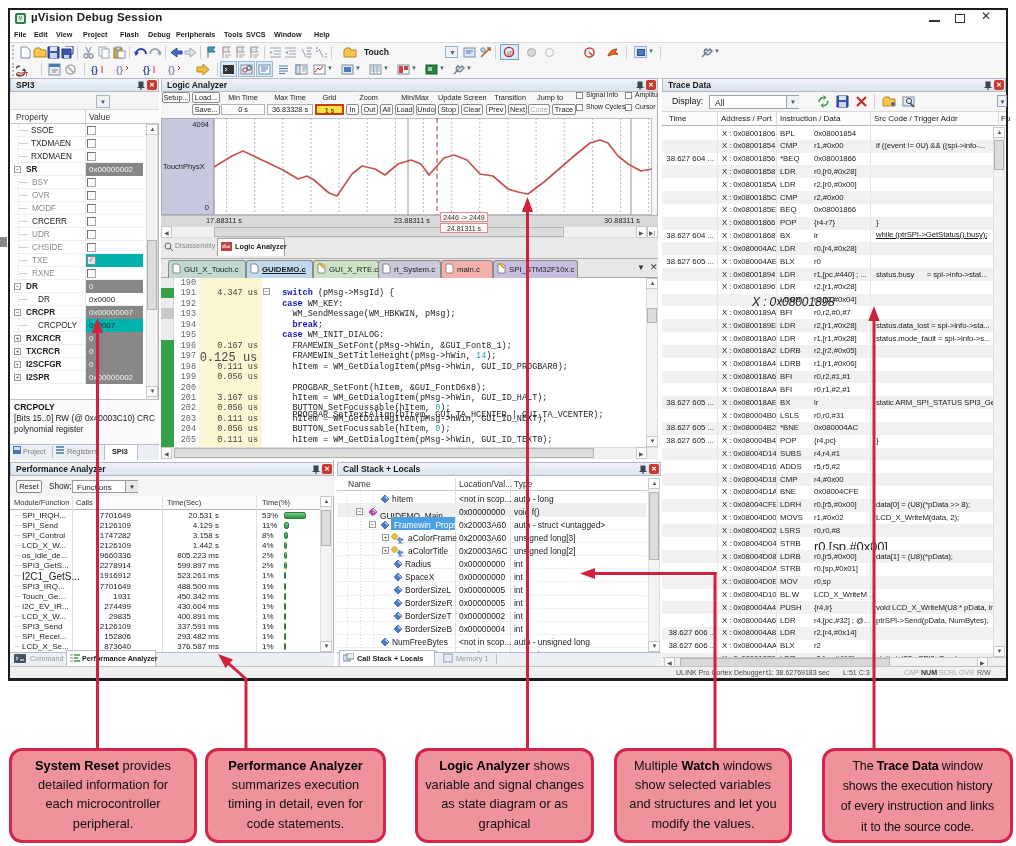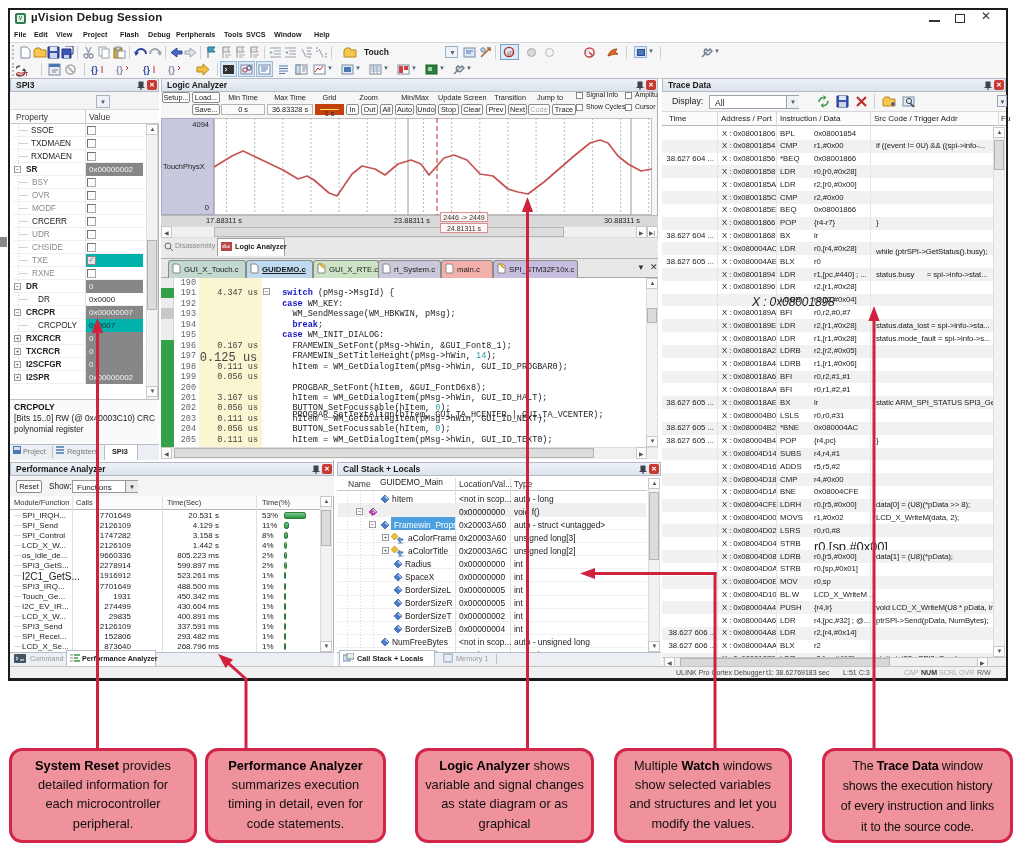--- a/index.html
+++ b/index.html
@@ -503,27 +503,27 @@
     <div class="ab" style="left:2.2px;top:1.2px;font-size:6.5px;color:#fff;font-weight:bold">✕</div>
   </div>
 <div class="ab" style="left:162px;top:92px;width:28px;height:11px;background:#fdfdfd;border:1px solid #8a8a8a;border-radius:2px;font-size:7.3px;color:#222;text-align:center;line-height:10px;">Setup...</div>
 <div class="ab" style="left:192px;top:92px;width:28px;height:11px;background:#fdfdfd;border:1px solid #8a8a8a;border-radius:2px;font-size:7.3px;color:#222;text-align:center;line-height:10px;">Load...</div>
 <div class="ab" style="left:192px;top:104px;width:28px;height:11px;background:#fdfdfd;border:1px solid #8a8a8a;border-radius:2px;font-size:7.3px;color:#222;text-align:center;line-height:10px;">Save...</div>
 <div class="ab" style="left:221px;top:93px;width:44px;height:9px;font-size:7.3px;color:#222;text-align:center;line-height:9px;white-space:nowrap;">Min Time</div>
 <div class="ab" style="left:221px;top:104px;width:44px;height:11px;background:#fafafa;border:1px solid #b4b4b4;font-size:7.3px;color:#222;text-align:center;line-height:10px;">0 s</div>
 <div class="ab" style="left:267px;top:93px;width:46px;height:9px;font-size:7.3px;color:#222;text-align:center;line-height:9px;white-space:nowrap;">Max Time</div>
 <div class="ab" style="left:267px;top:104px;width:46px;height:11px;background:#fafafa;border:1px solid #b4b4b4;font-size:7.3px;color:#222;text-align:center;line-height:10px;">36.83328 s</div>
 <div class="ab" style="left:315px;top:93px;width:29px;height:9px;font-size:7.3px;color:#222;text-align:center;line-height:9px;white-space:nowrap;">Grid</div>
-<div class="ab" style="left:315px;top:104px;width:29px;height:11px;background:#fde047;border:5px solid #c2410c;font-size:7.3px;color:#222;text-align:center;line-height:10px;">1 s</div>
+<div class="ab" style="left:315px;top:104px;width:29px;height:11px;background:#fde047;border:2px solid #c2410c;font-size:7.3px;color:#222;text-align:center;line-height:10px;">1 s</div>
 <div class="ab" style="left:346px;top:93px;width:45px;height:9px;font-size:7.3px;color:#222;text-align:center;line-height:9px;white-space:nowrap;">Zoom</div>
 <div class="ab" style="left:346px;top:104px;width:13px;height:11px;background:#fdfdfd;border:1px solid #8a8a8a;border-radius:2px;font-size:7.3px;color:#222;text-align:center;line-height:10px;">In</div>
 <div class="ab" style="left:361px;top:104px;width:17px;height:11px;background:#fdfdfd;border:1px solid #8a8a8a;border-radius:2px;font-size:7.3px;color:#222;text-align:center;line-height:10px;">Out</div>
 <div class="ab" style="left:380px;top:104px;width:13px;height:11px;background:#fdfdfd;border:1px solid #8a8a8a;border-radius:2px;font-size:7.3px;color:#222;text-align:center;line-height:10px;">All</div>
 <div class="ab" style="left:395px;top:93px;width:40px;height:9px;font-size:7.3px;color:#222;text-align:center;line-height:9px;white-space:nowrap;">Min/Max</div>
-<div class="ab" style="left:395px;top:104px;width:19px;height:11px;background:#fdfdfd;border:1px solid #8a8a8a;border-radius:2px;font-size:7.3px;color:#222;text-align:center;line-height:10px;">Auto</div>
+<div class="ab" style="left:395px;top:104px;width:19px;height:11px;background:#fdfdfd;border:1px solid #8a8a8a;border-radius:2px;font-size:7.3px;color:#222;text-align:center;line-height:10px;">Load</div>
 <div class="ab" style="left:416px;top:104px;width:20px;height:11px;background:#fdfdfd;border:1px solid #8a8a8a;border-radius:2px;font-size:7.3px;color:#222;text-align:center;line-height:10px;">Undo</div>
 <div class="ab" style="left:438px;top:93px;width:48px;height:9px;font-size:7.3px;color:#222;text-align:center;line-height:9px;white-space:nowrap;">Update Screen</div>
 <div class="ab" style="left:438px;top:104px;width:21px;height:11px;background:#fdfdfd;border:1px solid #8a8a8a;border-radius:2px;font-size:7.3px;color:#222;text-align:center;line-height:10px;">Stop</div>
 <div class="ab" style="left:461px;top:104px;width:22px;height:11px;background:#fdfdfd;border:1px solid #8a8a8a;border-radius:2px;font-size:7.3px;color:#222;text-align:center;line-height:10px;">Clear</div>
 <div class="ab" style="left:486px;top:93px;width:40px;height:9px;font-size:7.3px;color:#222;text-align:right;line-height:9px;white-space:nowrap;">Transition</div>
 <div class="ab" style="left:486px;top:104px;width:20px;height:11px;background:#fdfdfd;border:1px solid #8a8a8a;border-radius:2px;font-size:7.3px;color:#222;text-align:center;line-height:10px;">Prev</div>
 <div class="ab" style="left:508px;top:104px;width:19px;height:11px;background:#fdfdfd;border:1px solid #8a8a8a;border-radius:2px;font-size:7.3px;color:#222;text-align:center;line-height:10px;">Next</div>
 <div class="ab" style="left:528px;top:93px;width:44px;height:9px;font-size:7.3px;color:#222;text-align:center;line-height:9px;white-space:nowrap;">Jump to</div>
 <div class="ab" style="left:528px;top:104px;width:22px;height:11px;background:#fdfdfd;border:1px solid #8a8a8a;border-radius:2px;font-size:7.3px;color:#aaa;text-align:center;line-height:10px;">Code</div>
 <div class="ab" style="left:552px;top:104px;width:24px;height:11px;background:#fdfdfd;border:1px solid #8a8a8a;border-radius:2px;font-size:7.3px;color:#222;text-align:center;line-height:10px;">Trace</div>
@@ -811,21 +811,21 @@
 <div class="ab" style="left:284px;top:623.15px;width:2px;height:7px;background:linear-gradient(#7ccf8a,#2f8f45);border:1px solid #2e7d3a;border-radius:2px;"></div>
 <div class="ab" style="left:14px;top:632.3px;font-size:7px;color:#bbb;white-space:pre;">—</div>
 <div class="ab" style="left:22px;top:632.3px;font-size:8px;color:#222;white-space:pre;">SPI_Recei...</div>
 <div class="ab" style="left:-69px;top:632.3px;width:200px;text-align:right;font-size:8px;color:#222;white-space:pre;">152806</div>
 <div class="ab" style="left:19px;top:632.3px;width:200px;text-align:right;font-size:8px;color:#222;white-space:pre;">293.482 ms</div>
 <div class="ab" style="left:262px;top:632.3px;font-size:8px;color:#222;white-space:pre;">1%</div>
 <div class="ab" style="left:284px;top:633.3px;width:2px;height:7px;background:linear-gradient(#7ccf8a,#2f8f45);border:1px solid #2e7d3a;border-radius:2px;"></div>
 <div class="ab" style="left:14px;top:642.45px;font-size:7px;color:#bbb;white-space:pre;">—</div>
 <div class="ab" style="left:22px;top:642.45px;font-size:8px;color:#222;white-space:pre;">LCD_X_Se...</div>
 <div class="ab" style="left:-69px;top:642.45px;width:200px;text-align:right;font-size:8px;color:#222;white-space:pre;">873640</div>
-<div class="ab" style="left:19px;top:642.45px;width:200px;text-align:right;font-size:8px;color:#222;white-space:pre;">268.796 ms</div>
+<div class="ab" style="left:19px;top:642.45px;width:200px;text-align:right;font-size:8px;color:#222;white-space:pre;">376.587 ms</div>
 <div class="ab" style="left:262px;top:642.45px;font-size:8px;color:#222;white-space:pre;">1%</div>
 <div class="ab" style="left:284px;top:643.45px;width:2px;height:7px;background:linear-gradient(#7ccf8a,#2f8f45);border:1px solid #2e7d3a;border-radius:2px;"></div>
 <div class="ab" style="left:320px;top:496px;width:12px;height:156px;background:#f2f2f2;border:1px solid #ddd;"></div>
 <div class="ab" style="left:320px;top:496px;width:12px;height:11px;background:#fdfdfd;border:1px solid #c8c8c8;">
     <div class="ab" style="left:2.5px;top:1px;font-size:6px;color:#555">▲</div>
   </div>
 <div class="ab" style="left:320px;top:641px;width:12px;height:11px;background:#fdfdfd;border:1px solid #c8c8c8;">
     <div class="ab" style="left:2.5px;top:1px;font-size:6px;color:#555">▼</div>
   </div>
 <div class="ab" style="left:321px;top:510px;width:10px;height:36px;background:#dcdcdc;border:1px solid #b4b4b4;"></div>
@@ -875,21 +875,21 @@
 <div class="ab" style="left:514px;top:493.5px;font-size:8.4px;color:#1a1a1a;white-space:pre;">auto - long</div>
 <div class="ab" style="left:338px;top:504.07px;width:308px;height:13.07px;background:#efefef;"></div>
 <div class="ab" style="left:338px;top:516.14px;width:308px;height:1px;background:#f0f0f0;"></div>
 <div class="ab" style="left:356px;top:508.07px;width:7px;height:7px;border:1px solid #999;background:#fff;font-size:6px;line-height:5.5px;text-align:center;color:#333;">−</div>
 <div class="ab" style="left:369px;top:507.57px;width:8px;height:8px;">
     <svg width="8" height="8">
       <path d="M4 0L8 4 4 8 0 4z" fill="#b84cb8" stroke="#8a2e8a" stroke-width="0.7"></path>
       <path d="M4 1.3L6.7 4" stroke="#cfe0f4" stroke-width="1.1"></path>
     </svg>
   </div>
-<div class="ab" style="left:380px;top:477px;font-size:8.4px;color:#1a1a1a;white-space:pre;">GUIDEMO_Main</div>
+<div class="ab" style="left:380px;top:511px;font-size:8.4px;color:#1a1a1a;white-space:pre;">GUIDEMO_Main</div>
 <div class="ab" style="left:459px;top:506.57px;font-size:8.4px;color:#1a1a1a;white-space:pre;">0x00000000</div>
 <div class="ab" style="left:514px;top:506.57px;font-size:8.4px;color:#1a1a1a;white-space:pre;">void f()</div>
 <div class="ab" style="left:338px;top:529.21px;width:308px;height:1px;background:#f0f0f0;"></div>
 <div class="ab" style="left:369px;top:521.14px;width:7px;height:7px;border:1px solid #999;background:#fff;font-size:6px;line-height:5.5px;text-align:center;color:#333;">−</div>
 <div class="ab" style="left:381px;top:520.64px;width:8px;height:8px;">
     <svg width="8" height="8">
       <path d="M4 0L8 4 4 8 0 4z" fill="#4a7cc8" stroke="#2d5a9e" stroke-width="0.7"></path>
       <path d="M4 1.3L6.7 4" stroke="#cfe0f4" stroke-width="1.1"></path>
     </svg>
   </div>
@@ -1124,21 +1124,21 @@
 <div class="ab" style="left:814px;top:218.24px;font-size:7.8px;color:#1a1a1a;white-space:pre;letter-spacing:-0.1px;">{r4-r7}</div>
 <div class="ab" style="left:876px;top:218.24px;font-size:7.8px;color:#1a1a1a;white-space:pre;letter-spacing:-0.1px;max-width:122px;overflow:hidden;">}</div>
 <div class="ab" style="left:514px;top:231.06px;width:200px;text-align:right;font-size:7.8px;color:#1a1a1a;white-space:pre;">38.627 604 ...</div>
 <div class="ab" style="left:722px;top:231.06px;font-size:7.8px;color:#1a1a1a;white-space:pre;letter-spacing:-0.1px;">X : 0x08001868</div>
 <div class="ab" style="left:780px;top:231.06px;font-size:7.8px;color:#1a1a1a;white-space:pre;">BX</div>
 <div class="ab" style="left:814px;top:231.06px;font-size:7.8px;color:#1a1a1a;white-space:pre;letter-spacing:-0.1px;">lr</div>
 <div class="ab" style="left:662px;top:242.38px;width:331px;height:12.82px;background:#f1f1f1;"></div>
 <div class="ab" style="left:722px;top:243.88px;font-size:7.8px;color:#1a1a1a;white-space:pre;letter-spacing:-0.1px;">X : 0x080004AC</div>
 <div class="ab" style="left:780px;top:243.88px;font-size:7.8px;color:#1a1a1a;white-space:pre;">LDR</div>
 <div class="ab" style="left:814px;top:243.88px;font-size:7.8px;color:#1a1a1a;white-space:pre;letter-spacing:-0.1px;">r0,[r4,#0x28]</div>
-<div class="ab" style="left:876px;top:247px;font-size:7.8px;color:#1a1a1a;white-space:pre;letter-spacing:-0.1px;max-width:122px;overflow:hidden;">while (ptrSPI-&gt;GetStatus().busy);</div>
+<div class="ab" style="left:876px;top:230px;font-size:7.8px;color:#1a1a1a;white-space:pre;letter-spacing:-0.1px;max-width:122px;overflow:hidden;text-decoration:underline;">while (ptrSPI-&gt;GetStatus().busy);</div>
 <div class="ab" style="left:514px;top:256.7px;width:200px;text-align:right;font-size:7.8px;color:#1a1a1a;white-space:pre;">38.627 605 ...</div>
 <div class="ab" style="left:722px;top:256.7px;font-size:7.8px;color:#1a1a1a;white-space:pre;letter-spacing:-0.1px;">X : 0x080004AE</div>
 <div class="ab" style="left:780px;top:256.7px;font-size:7.8px;color:#1a1a1a;white-space:pre;">BLX</div>
 <div class="ab" style="left:814px;top:256.7px;font-size:7.8px;color:#1a1a1a;white-space:pre;letter-spacing:-0.1px;">r0</div>
 <div class="ab" style="left:662px;top:268.02px;width:331px;height:12.82px;background:#f1f1f1;"></div>
 <div class="ab" style="left:722px;top:269.52px;font-size:7.8px;color:#1a1a1a;white-space:pre;letter-spacing:-0.1px;">X : 0x08001894</div>
 <div class="ab" style="left:780px;top:269.52px;font-size:7.8px;color:#1a1a1a;white-space:pre;">LDR</div>
 <div class="ab" style="left:814px;top:269.52px;font-size:7.8px;color:#1a1a1a;white-space:pre;letter-spacing:-0.1px;">r1,[pc,#440] ; ...</div>
 <div class="ab" style="left:876px;top:269.52px;font-size:7.8px;color:#1a1a1a;white-space:pre;letter-spacing:-0.1px;max-width:122px;overflow:hidden;">status.busy      = spi-&gt;info-&gt;stat...</div>
 <div class="ab" style="left:722px;top:282.34000000000003px;font-size:7.8px;color:#1a1a1a;white-space:pre;letter-spacing:-0.1px;">X : 0x08001896</div>

